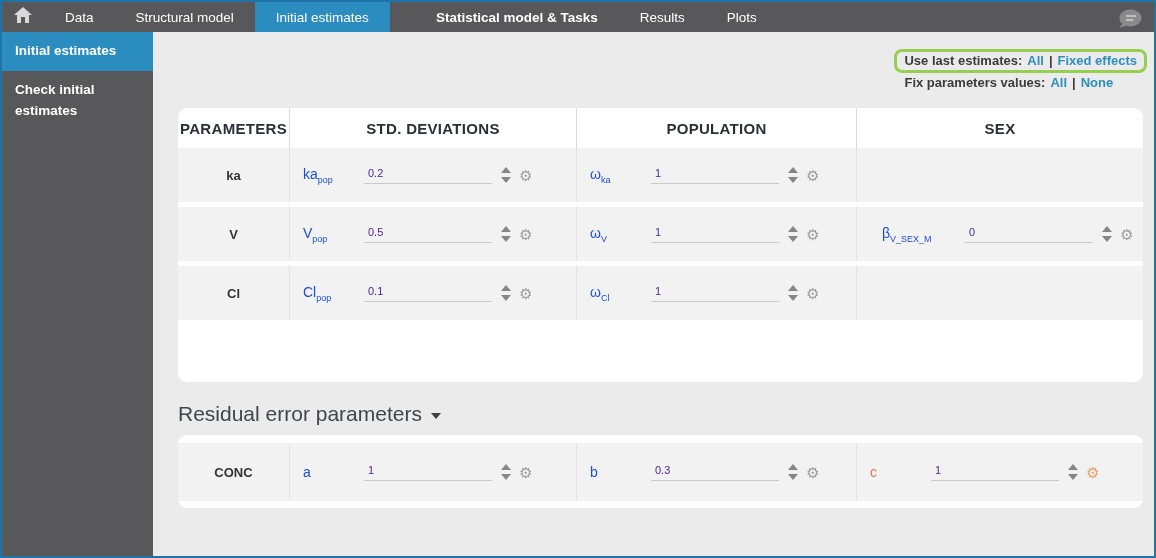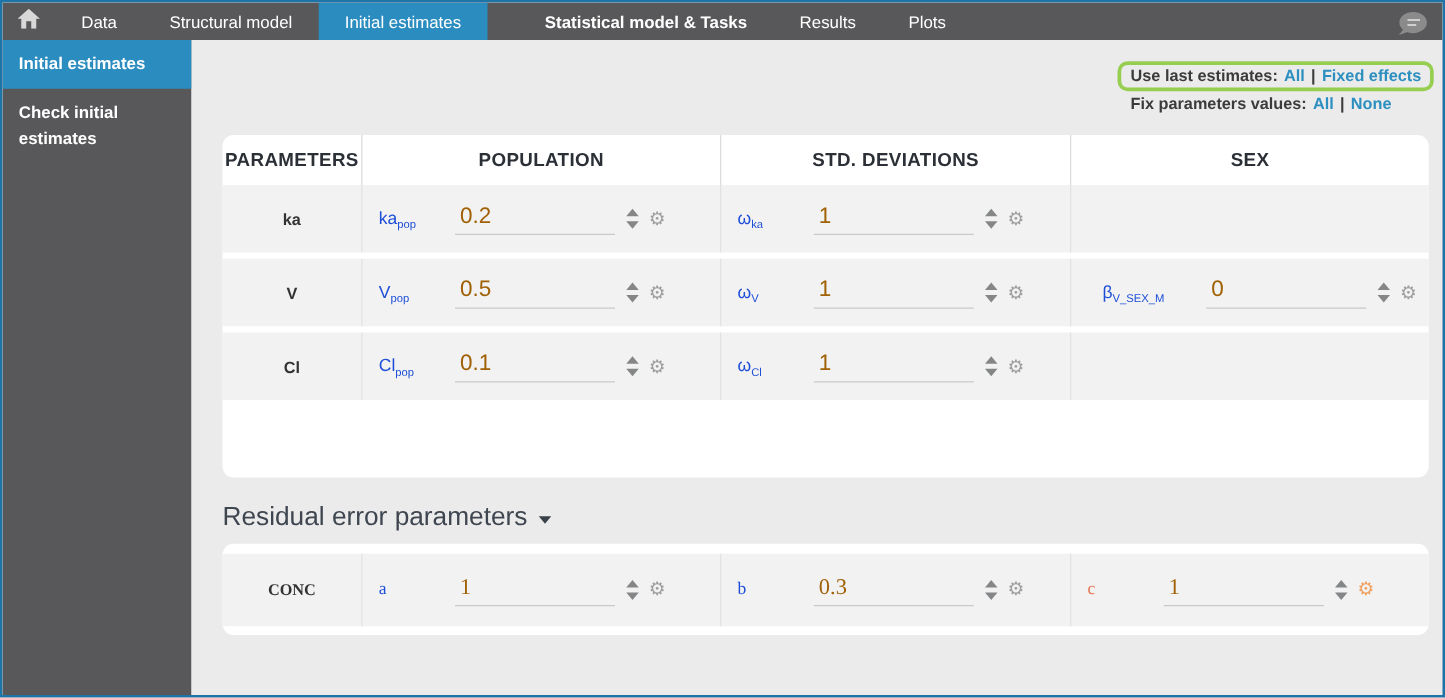--- a/index.html
+++ b/index.html
@@ -65,21 +65,21 @@
     border-left:5px solid transparent; border-right:5px solid transparent;
     border-top:6px solid #3a4149; cursor:pointer;
   }
 
   
   .card {
     margin:0 15px 0 25px; background:#ffffff; border-radius:9px;
     width:965px;
   }
   .card1 { padding:0 0 62px 0; margin-bottom:20px; }
-  .card2 { padding:8px 0 7px 0;font-family:Liberation Serif, serif; }
+  .card2 { padding:8px 0 7px 0; }
 
   .tgrid { display:grid; grid-template-columns:112px 287px 280px 1fr; }
   .thead { height:40px; }
   .thead .hcell {
     display:flex; align-items:center; justify-content:center;
     font-size:15px; font-weight:bold; color:#2b2f36; letter-spacing:0.3px;
   }
   .thead .hcell.divider { border-right:1px solid #dcdcdc; }
 
   .trow { background:#f2f2f2; height:54px; margin-bottom:5px; }
@@ -89,22 +89,22 @@
   .name-cell { justify-content:center; font-size:13px; font-weight:bold; color:#333; }
   .pcell { padding-left:13px; gap:19px; }
   .plabel { font-size:14px; color:#1d4ed8; min-width:42px; white-space:nowrap; }
   .plabel sub { font-size:9px; }
   .plabel.accent { color:var(--accent-orange, #e8734e); }
   .sex-label { min-width:64px;margin-left:12px; }
 
   .input-wrap { display:flex; align-items:center; gap:8px; }
   .field {
     width:128px; border:none; outline:none; background:transparent;
-    border-bottom:1px solid #c9c9c9; color:#a16207;
-    font-size:18px; font-family:inherit; padding:0 4px 4px;
+    border-bottom:1px solid #c9c9c9; color:#4c1d95;
+    font-size:11px; font-family:inherit; padding:0 4px 4px;
   }
   .spinner { display:flex; flex-direction:column; gap:4px; margin-left:1px; }
   .arr { width:0; height:0; cursor:pointer; }
   .arr.up { border-left:5px solid transparent; border-right:5px solid transparent; border-bottom:6px solid #848688; }
   .arr.down { border-left:5px solid transparent; border-right:5px solid transparent; border-top:6px solid #848688; }
   .gear { font-size:15px; color:#9e9e9e; line-height:1; cursor:pointer; }
   .gear.accent { color:var(--accent-orange-gear, #f0a05f); }
 </style>
 </head>
 <body>
@@ -158,22 +158,22 @@
           <a class="link">All</a>
           <span class="sep">|</span>
           <a class="link">None</a>
         </div>
       </div>
 
 
       <section class="card card1">
         <div class="tgrid thead">
           <div class="hcell divider">PARAMETERS</div>
+          <div class="hcell divider">STD. DEVIATIONS</div>
           <div class="hcell divider">POPULATION</div>
-          <div class="hcell divider">STD. DEVIATIONS</div>
           <div class="hcell">SEX</div>
         </div>
 
         <div class="tgrid trow">
           <div class="cell name-cell divider">ka</div>
           <div class="cell pcell divider">
             <span class="plabel"><span>ka</span><sub>pop</sub></span>
             <span class="input-wrap">
               <input class="field" value="0.2" style="">
               <span class="spinner">

